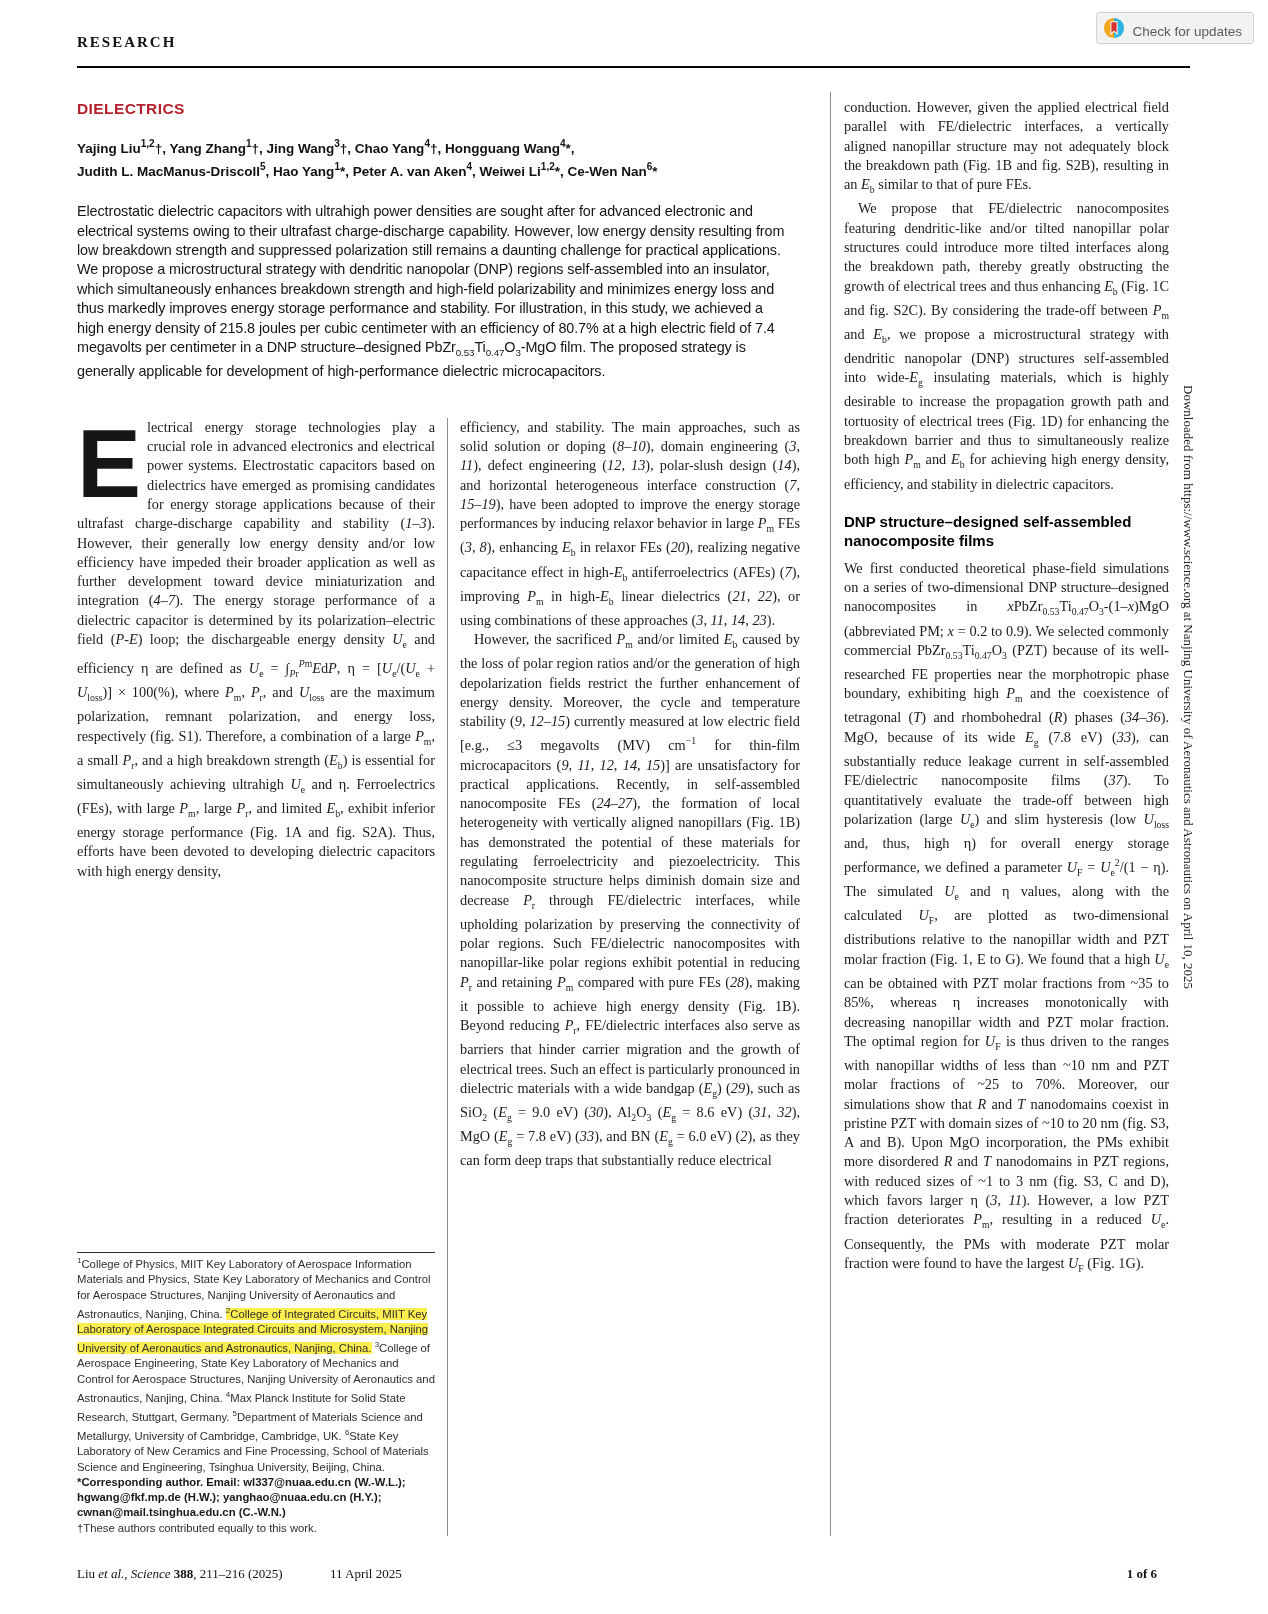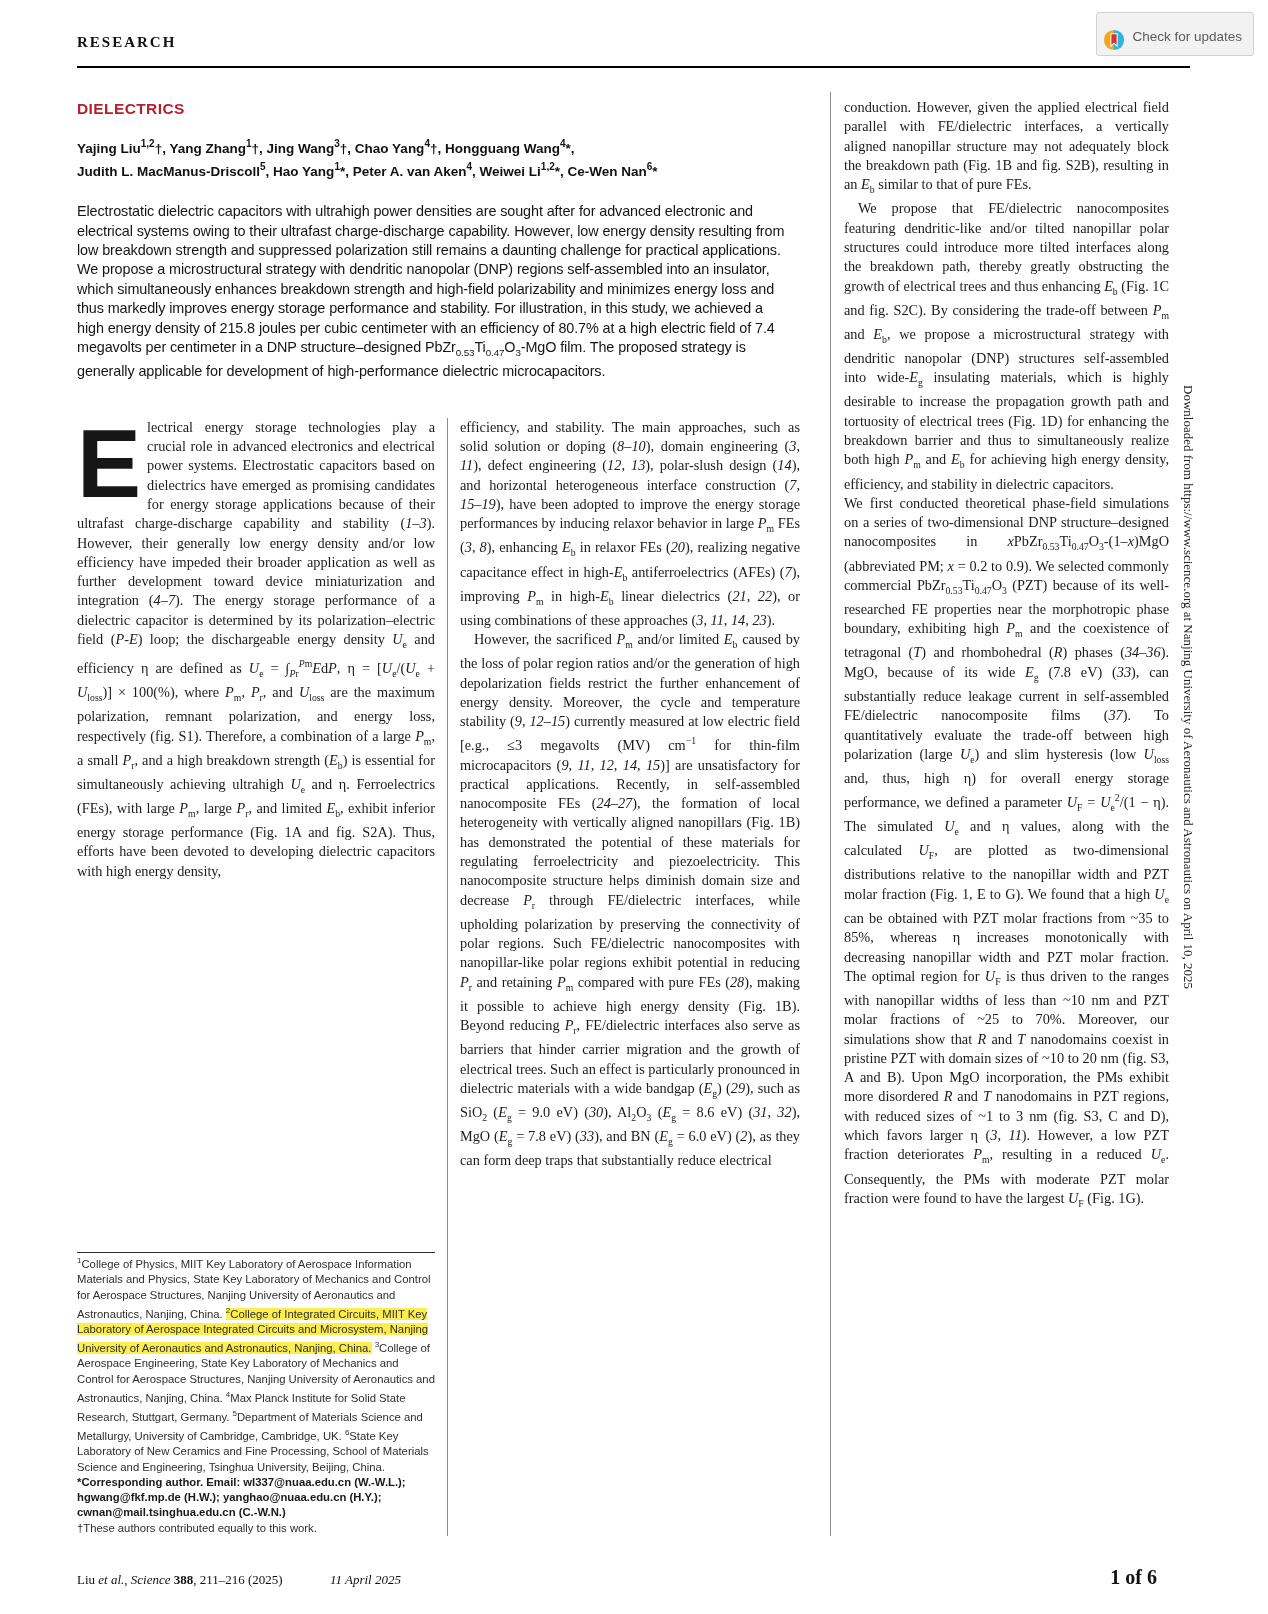--- a/index.html
+++ b/index.html
@@ -4,22 +4,22 @@
 <style>
   html,body{margin:0;padding:0;background:#ffffff;}
   body{width:1268px;height:1614px;position:relative;overflow:hidden;color:#1c1c1c;}
   .inner{margin:0 78px 0 77px;position:relative;}
 
   
   .research{margin-top:34px;font:700 15px "Liberation Serif",serif;letter-spacing:2px;color:#111;}
   .top-rule{height:0;border:none;border-top:2px solid #000;margin:15px 0 0 0;width:1113px;}
 
   
-  .badge{position:absolute;top:12px;right:14px;display:flex;align-items:flex-start;gap:7px;
-         background:#f2f2f2;border:1px solid #d2d2d2;border-radius:3px;padding:16px 11px 4px 6px;
+  .badge{position:absolute;top:12px;right:14px;display:flex;align-items:flex-end;gap:7px;
+         background:#f2f2f2;border:1px solid #d2d2d2;border-radius:3px;padding:4px 11px 4px 6px;
          font:400 13.5px "Liberation Sans",sans-serif;color:#5a5a5a;cursor:pointer;}
 
   .content-row{display:flex;min-height:1444px;margin-top:24px;align-items:stretch;}
   .left-block{width:723px;display:flex;flex-direction:column;}
 
   .section-label{margin-top:8px;font:700 15.5px "Liberation Sans",sans-serif;color:#b51f2b;letter-spacing:.4px;}
   .article-title{margin-top:10px;max-width:690px;font:700 35px/1.15 "Liberation Sans",sans-serif;
                  color:#000;letter-spacing:-.8px;}
   .authors{margin-top:18px;font:700 13.5px/1.6 "Liberation Sans",sans-serif;color:#111;}
   .authors sup{font-size:10px;font-weight:700;}
@@ -46,22 +46,22 @@
   .footnotes{margin-top:auto;border-top:1px solid #2b2b2b;padding-top:0;
              font:400 11.3px/15.3px "Liberation Sans",sans-serif;color:#2e2e2e;}
   .footnotes p{margin:0;}
   .footnotes sup{font-size:8px;}
   .fn-corresponding{font-weight:700;color:#191919;}
   mark{background:#fcee4e;color:inherit;padding:0;}
 
   
   .page-footer{display:flex;justify-content:space-between;align-items:baseline;
                width:1080px;margin-top:30px;font:400 13px "Liberation Serif",serif;color:#111;}
-  .footer-date{margin-left:44px;font-style:italic;}
-  .page-number{font-weight:700;font-size:20px;}
+  .footer-date{margin-left:44px;}
+  .page-number{font-weight:700;font-size:13px;}
   .footer-citation i{font-style:italic;}
 
   
   .vertical-note{position:absolute;left:1180px;top:385px;height:800px;
                  writing-mode:vertical-rl;text-orientation:mixed;white-space:nowrap;
                  font:400 13px "Liberation Serif",serif;color:#222;}
 </style>
 </head>
 <body>
 
@@ -107,20 +107,21 @@
             <p class="body-p">However, the sacrificed <i>P</i><sub>m</sub> and/or limited <i>E</i><sub>b</sub> caused by the loss of polar region ratios and/or the generation of high depolarization fields restrict the further enhancement of energy density. Moreover, the cycle and temperature stability (<i>9</i>, <i>12</i>–<i>15</i>) currently measured at low electric field [e.g., ≤3 megavolts (MV) cm<sup>−1</sup> for thin-film microcapacitors (<i>9</i>, <i>11</i>, <i>12</i>, <i>14</i>, <i>15</i>)] are unsatisfactory for practical applications. Recently, in self-assembled nanocomposite FEs (<i>24</i>–<i>27</i>), the formation of local heterogeneity with vertically aligned nanopillars (Fig. 1B) has demonstrated the potential of these materials for regulating ferroelectricity and piezoelectricity. This nanocomposite structure helps diminish domain size and decrease <i>P</i><sub>r</sub> through FE/dielectric interfaces, while upholding polarization by preserving the connectivity of polar regions. Such FE/dielectric nanocomposites with nanopillar-like polar regions exhibit potential in reducing <i>P</i><sub>r</sub> and retaining <i>P</i><sub>m</sub> compared with pure FEs (<i>28</i>), making it possible to achieve high energy density (Fig. 1B). Beyond reducing <i>P</i><sub>r</sub>, FE/dielectric interfaces also serve as barriers that hinder carrier migration and the growth of electrical trees. Such an effect is particularly pronounced in dielectric materials with a wide bandgap (<i>E</i><sub>g</sub>) (<i>29</i>), such as SiO<sub>2</sub> (<i>E</i><sub>g</sub> = 9.0 eV) (<i>30</i>), Al<sub>2</sub>O<sub>3</sub> (<i>E</i><sub>g</sub> = 8.6 eV) (<i>31</i>, <i>32</i>), MgO (<i>E</i><sub>g</sub> = 7.8 eV) (<i>33</i>), and BN (<i>E</i><sub>g</sub> = 6.0 eV) (<i>2</i>), as they can form deep traps that substantially reduce electrical</p>
           </div>
       </div>
     </div>
 
     <div class="col-c">
       <div>
           <p class="body-p">conduction. However, given the applied electrical field parallel with FE/dielectric interfaces, a vertically aligned nanopillar structure may not adequately block the breakdown path (Fig. 1B and fig. S2B), resulting in an <i>E</i><sub>b</sub> similar to that of pure FEs.</p>
           <p class="body-p">We propose that FE/dielectric nanocomposites featuring dendritic-like and/or tilted nanopillar polar structures could introduce more tilted interfaces along the breakdown path, thereby greatly obstructing the growth of electrical trees and thus enhancing <i>E</i><sub>b</sub> (Fig. 1C and fig. S2C). By considering the trade-off between <i>P</i><sub>m</sub> and <i>E</i><sub>b</sub>, we propose a microstructural strategy with dendritic nanopolar (DNP) structures self-assembled into wide-<i>E</i><sub>g</sub> insulating materials, which is highly desirable to increase the propagation growth path and tortuosity of electrical trees (Fig. 1D) for enhancing the breakdown barrier and thus to simultaneously realize both high <i>P</i><sub>m</sub> and <i>E</i><sub>b</sub> for achieving high energy density, efficiency, and stability in dielectric capacitors.</p>
         </div>
+      <h3 class="col-heading">DNP structure–designed self-assembled nanocomposite films</h3>
       <div>
           <p class="body-p">We first conducted theoretical phase-field simulations on a series of two-dimensional DNP structure–designed nanocomposites in <i>x</i>PbZr<sub>0.53</sub>Ti<sub>0.47</sub>O<sub>3</sub>-(1–<i>x</i>)MgO (abbreviated PM; <i>x</i> = 0.2 to 0.9). We selected commonly commercial PbZr<sub>0.53</sub>Ti<sub>0.47</sub>O<sub>3</sub> (PZT) because of its well-researched FE properties near the morphotropic phase boundary, exhibiting high <i>P</i><sub>m</sub> and the coexistence of tetragonal (<i>T</i>) and rhombohedral (<i>R</i>) phases (<i>34</i>–<i>36</i>). MgO, because of its wide <i>E</i><sub>g</sub> (7.8 eV) (<i>33</i>), can substantially reduce leakage current in self-assembled FE/dielectric nanocomposite films (<i>37</i>). To quantitatively evaluate the trade-off between high polarization (large <i>U</i><sub>e</sub>) and slim hysteresis (low <i>U</i><sub>loss</sub> and, thus, high η) for overall energy storage performance, we defined a parameter <i>U</i><sub>F</sub> = <i>U</i><sub>e</sub><sup>2</sup>/(1 − η). The simulated <i>U</i><sub>e</sub> and η values, along with the calculated <i>U</i><sub>F</sub>, are plotted as two-dimensional distributions relative to the nanopillar width and PZT molar fraction (Fig. 1, E to G). We found that a high <i>U</i><sub>e</sub> can be obtained with PZT molar fractions from ~35 to 85%, whereas η increases monotonically with decreasing nanopillar width and PZT molar fraction. The optimal region for <i>U</i><sub>F</sub> is thus driven to the ranges with nanopillar widths of less than ~10 nm and PZT molar fractions of ~25 to 70%. Moreover, our simulations show that <i>R</i> and <i>T</i> nanodomains coexist in pristine PZT with domain sizes of ~10 to 20 nm (fig. S3, A and B). Upon MgO incorporation, the PMs exhibit more disordered <i>R</i> and <i>T</i> nanodomains in PZT regions, with reduced sizes of ~1 to 3 nm (fig. S3, C and D), which favors larger η (<i>3</i>, <i>11</i>). However, a low PZT fraction deteriorates <i>P</i><sub>m</sub>, resulting in a reduced <i>U</i><sub>e</sub>. Consequently, the PMs with moderate PZT molar fraction were found to have the largest <i>U</i><sub>F</sub> (Fig. 1G).</p>
         </div>
     </div>
   </div>
 
   <div class="page-footer">
     <div>
       <span class="footer-citation">Liu <i>et al.</i>, <i>Science</i> <b>388</b>, 211–216 (2025)</span>
       <span class="footer-date">11 April 2025</span>

